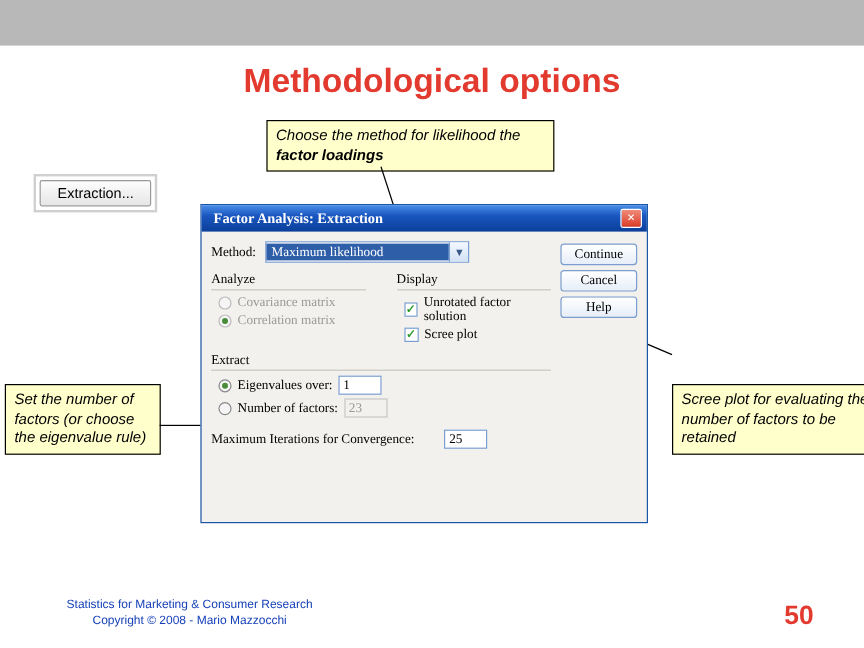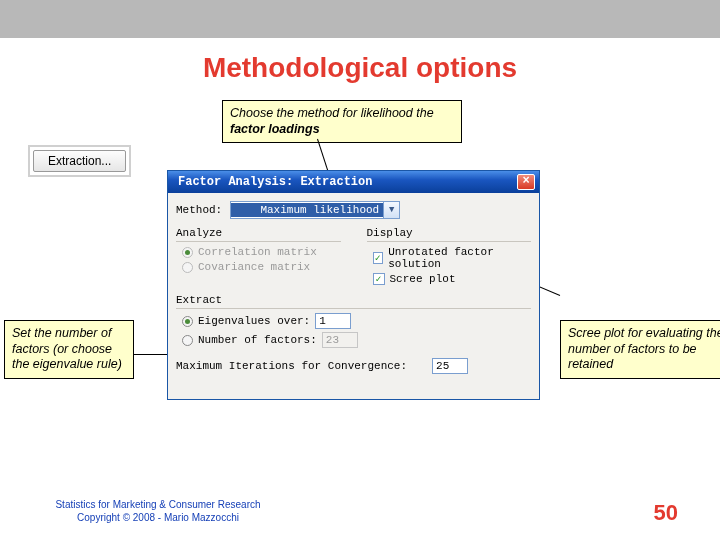--- a/index.html
+++ b/index.html
@@ -43,24 +43,24 @@
     background: linear-gradient(#fdfdfd,#e6e6e6);
     border-radius: 2px;
     font-size: 12px;
     padding: 3px 14px;
     font-family: Tahoma, sans-serif;
   }
 
   .dialog {
     position: absolute;
     left: 167px; top: 170px;
-    width: 373px; height: 230px;
+    width: 373px; height: 266px;
     border: 1px solid #1a56a6;
     background: #f2f1ee;
-    font-family: Liberation Mono, monospace;
+    font-family: Liberation Serif, serif;
     font-size: 11px;
   }
   .titlebar {
     height: 22px;
     background: linear-gradient(#4a8ee8,#1a56c0 40%,#0a3f9a);
     color: #fff;
     display: flex; align-items: center;
     padding: 0 4px 0 10px;
     font-weight: bold;
     font-size: 12px;
@@ -94,21 +94,21 @@
   .row-method { display: flex; align-items: center; gap: 8px; margin-bottom: 8px; }
   .combo {
     display: flex; align-items: center;
     border: 1px solid #7a9ecf;
     height: 18px; width: 170px;
     background: #fff;
   }
   .combo .sel {
     flex: 1; background: #2f5ea8; color: #fff;
     font-size: 11px; padding: 1px 4px;
-    white-space: nowrap; overflow: hidden; text-align: right;
+    white-space: nowrap; overflow: hidden;
   }
   .combo .arrow {
     width: 16px; height: 100%;
     border-left: 1px solid #7a9ecf;
     background: linear-gradient(#f4f8ff,#d2e1f5);
     display: flex; align-items: center; justify-content: center;
     font-size: 9px; color: #3b5a8a;
   }
   .hr { border: none; border-top: 1px solid #c9c6bf; margin: 2px 0 4px 0; }
   .group-row { display: flex; gap: 26px; }
@@ -203,26 +203,26 @@
           <div class="sel">Maximum likelihood</div>
           <div class="arrow">▼</div>
         </div>
       </div>
 
       <div class="group-row">
         <div class="group">
           <div class="group-title">Analyze</div>
           <hr class="hr">
           <div class="opt disabled">
+            <span class="radio disabled"></span>
+            <span>Covariance matrix</span>
+          </div>
+          <div class="opt disabled">
             <span class="radio disabled checked"></span>
             <span>Correlation matrix</span>
-          </div>
-          <div class="opt disabled">
-            <span class="radio disabled"></span>
-            <span>Covariance matrix</span>
           </div>
         </div>
         <div class="group">
           <div class="group-title">Display</div>
           <hr class="hr">
           <div class="opt">
             <span class="check">✓</span>
             <span>Unrotated factor solution</span>
           </div>
           <div class="opt">
@@ -246,20 +246,25 @@
           <span class="numbox disabled">23</span>
         </div>
       </div>
 
       <div class="maxiter">
         <span>Maximum Iterations for Convergence:</span>
         <span class="numbox">25</span>
       </div>
     </div>
 
+    <div class="dlg-side">
+      <div class="win-btn">Continue</div>
+      <div class="win-btn">Cancel</div>
+      <div class="win-btn">Help</div>
+    </div>
   </div>
 </div>
 
 <div class="footer-cite">
   <div>Statistics for Marketing &amp; Consumer Research</div>
   <div>Copyright © 2008 - Mario Mazzocchi</div>
 </div>
 <div class="page-no">50</div>
 
 </body></html>

